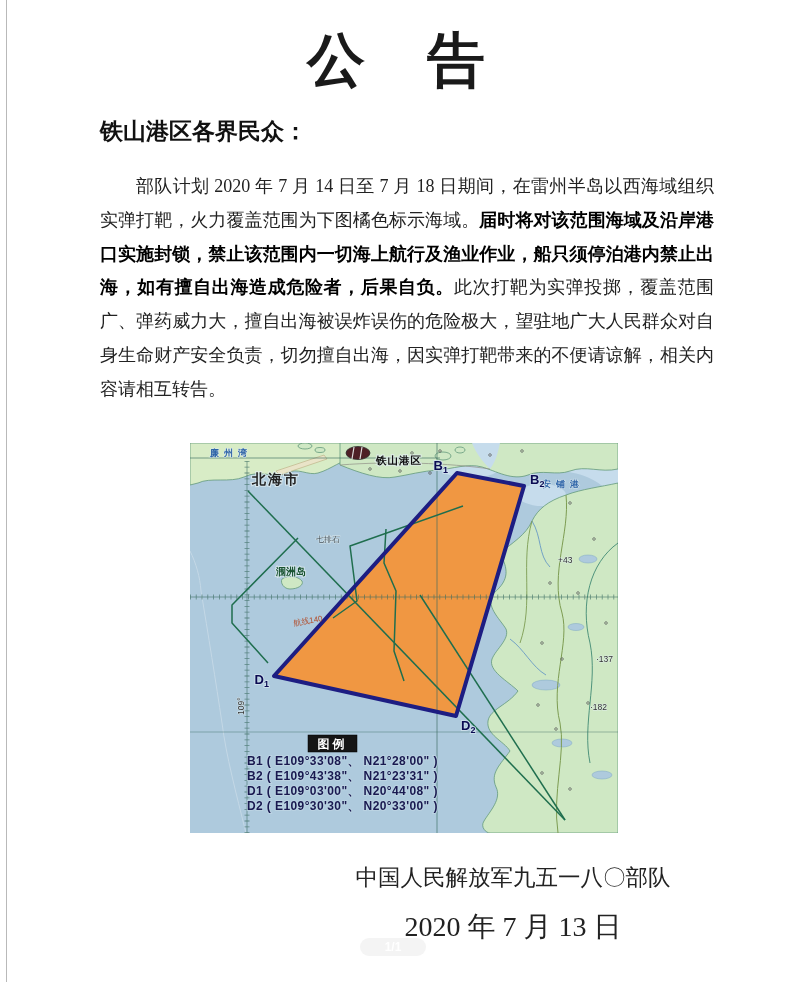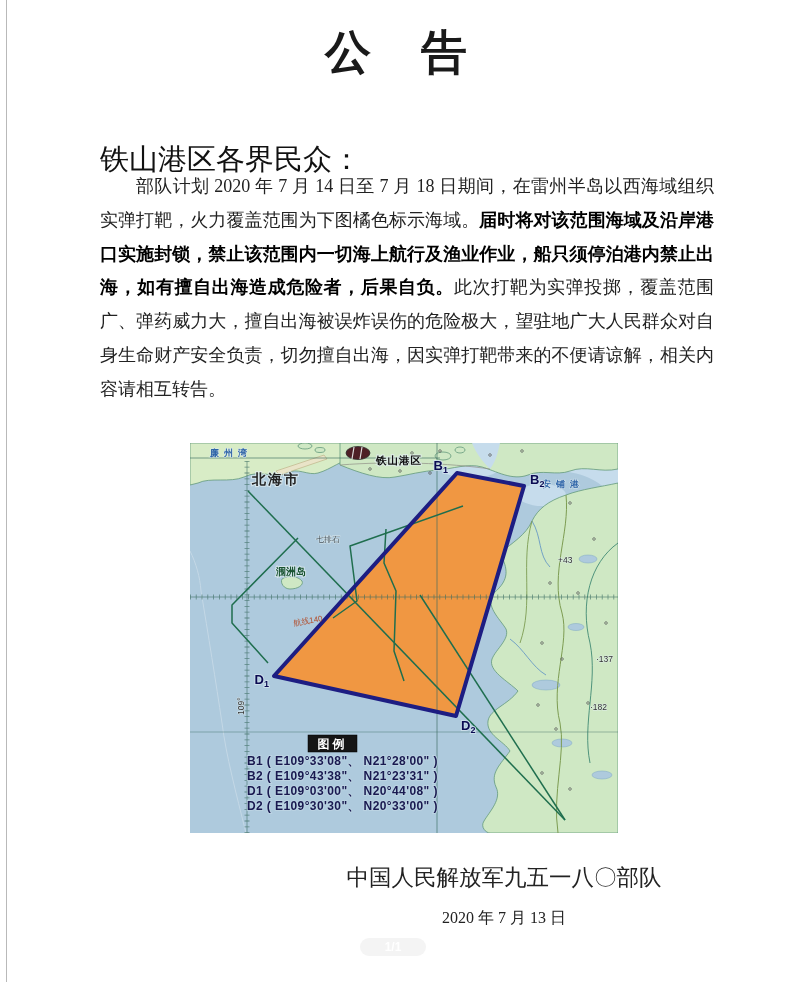--- a/index.html
+++ b/index.html
@@ -4,44 +4,44 @@
 <style>
   html,body{margin:0;padding:0;}
   body{
     width:794px;height:982px;position:relative;background:#ffffff;overflow:hidden;
     font-family:"Liberation Serif","DejaVu Serif",serif;color:#1c1c1c;
   }
   .edge-line{position:absolute;left:6px;top:0;width:1px;height:982px;background:#b9b9b9;}
   .doc-title{
     position:absolute;left:0;top:22px;width:794px;text-align:center;
     font-family:"Liberation Sans","DejaVu Sans",sans-serif;
-    font-size:46px;font-weight:bold;color:#1a1a1a;letter-spacing:2px;
+    font-size:58px;font-weight:bold;color:#1a1a1a;letter-spacing:2px;
   }
   .greeting{
-    position:absolute;left:100px;top:140px;
+    position:absolute;left:100px;top:116px;
     font-family:"Liberation Sans","DejaVu Sans",sans-serif;
-    font-size:29px;font-weight:normal;color:#111;
+    font-size:23px;font-weight:bold;color:#111;
   }
   .body-par{
     position:absolute;left:100px;top:170px;width:614px;margin:0;
     font-size:18px;line-height:33.75px;text-align:justify;text-indent:2em;
     color:#222;
   }
   .body-par .seg-b{
     font-family:"Liberation Sans","DejaVu Sans",sans-serif;font-weight:700;color:#000;
   }
   .map-fig{
     position:absolute;left:190px;top:443px;width:428px;height:390px;overflow:hidden;
   }
   .map-fig svg{display:block;width:428px;height:390px;}
   .signature{
-    position:absolute;left:339px;top:862px;width:330px;text-align:center;
+    position:absolute;left:348px;top:862px;width:330px;text-align:center;
     font-size:22.5px;color:#222;
   }
-  .signature .sig-date{margin-top:15px;font-size:16px;}
+  .signature .sig-date{margin-top:15px;font-size:28px;}
   .page-pill{
     position:absolute;left:360px;top:938px;width:66px;height:18px;border-radius:9px;
     background:#f4f4f4;color:#ffffff;font-family:"Liberation Sans",sans-serif;
     font-size:12px;font-weight:bold;text-align:center;line-height:18px;
   }
   
   .ml{font-family:"Liberation Sans","DejaVu Sans",sans-serif;paint-order:stroke;stroke:rgba(225,237,240,.75);stroke-width:2px;}
   .city{font-size:14px;font-weight:bold;fill:#222;letter-spacing:2px;}
   .district{font-size:10.5px;font-weight:600;fill:#111;letter-spacing:1px;}
   .island{font-size:10px;font-weight:600;fill:#17522f;}

